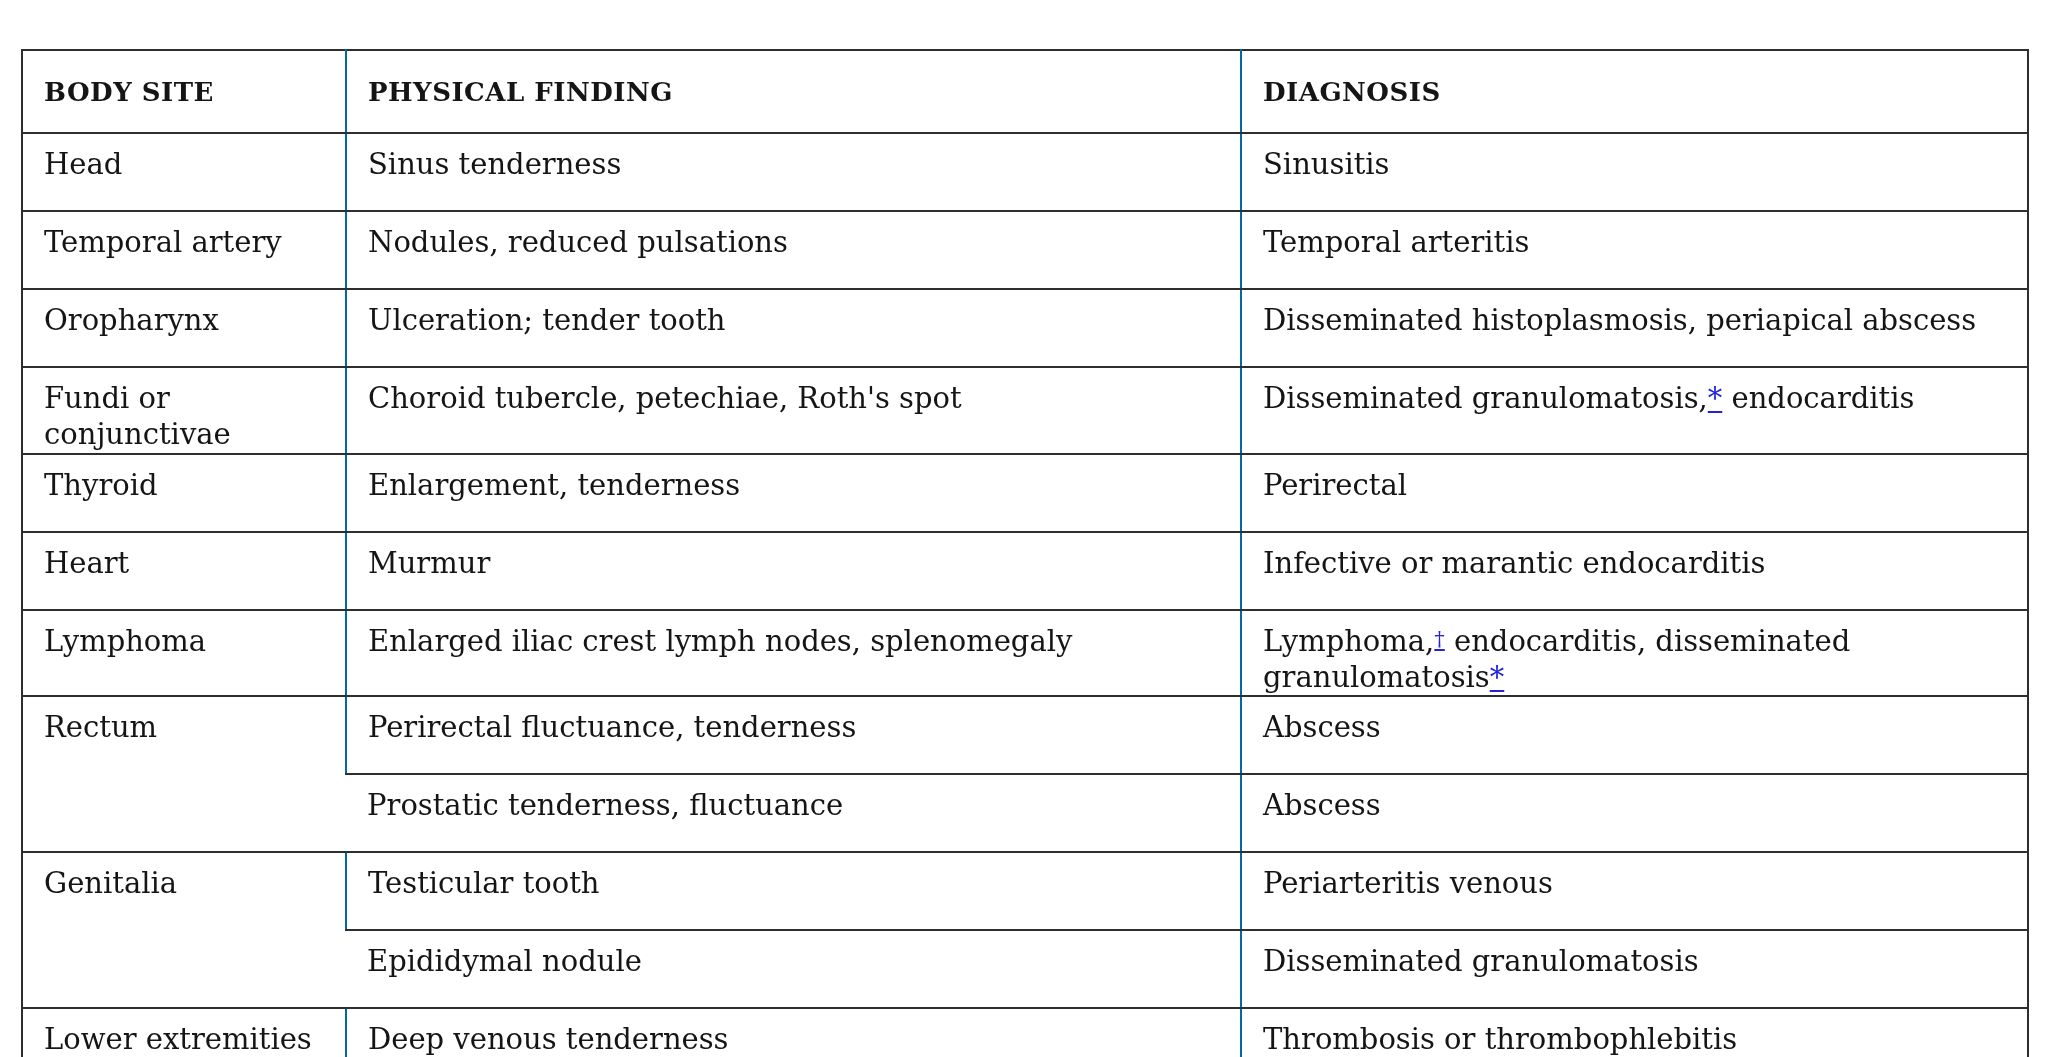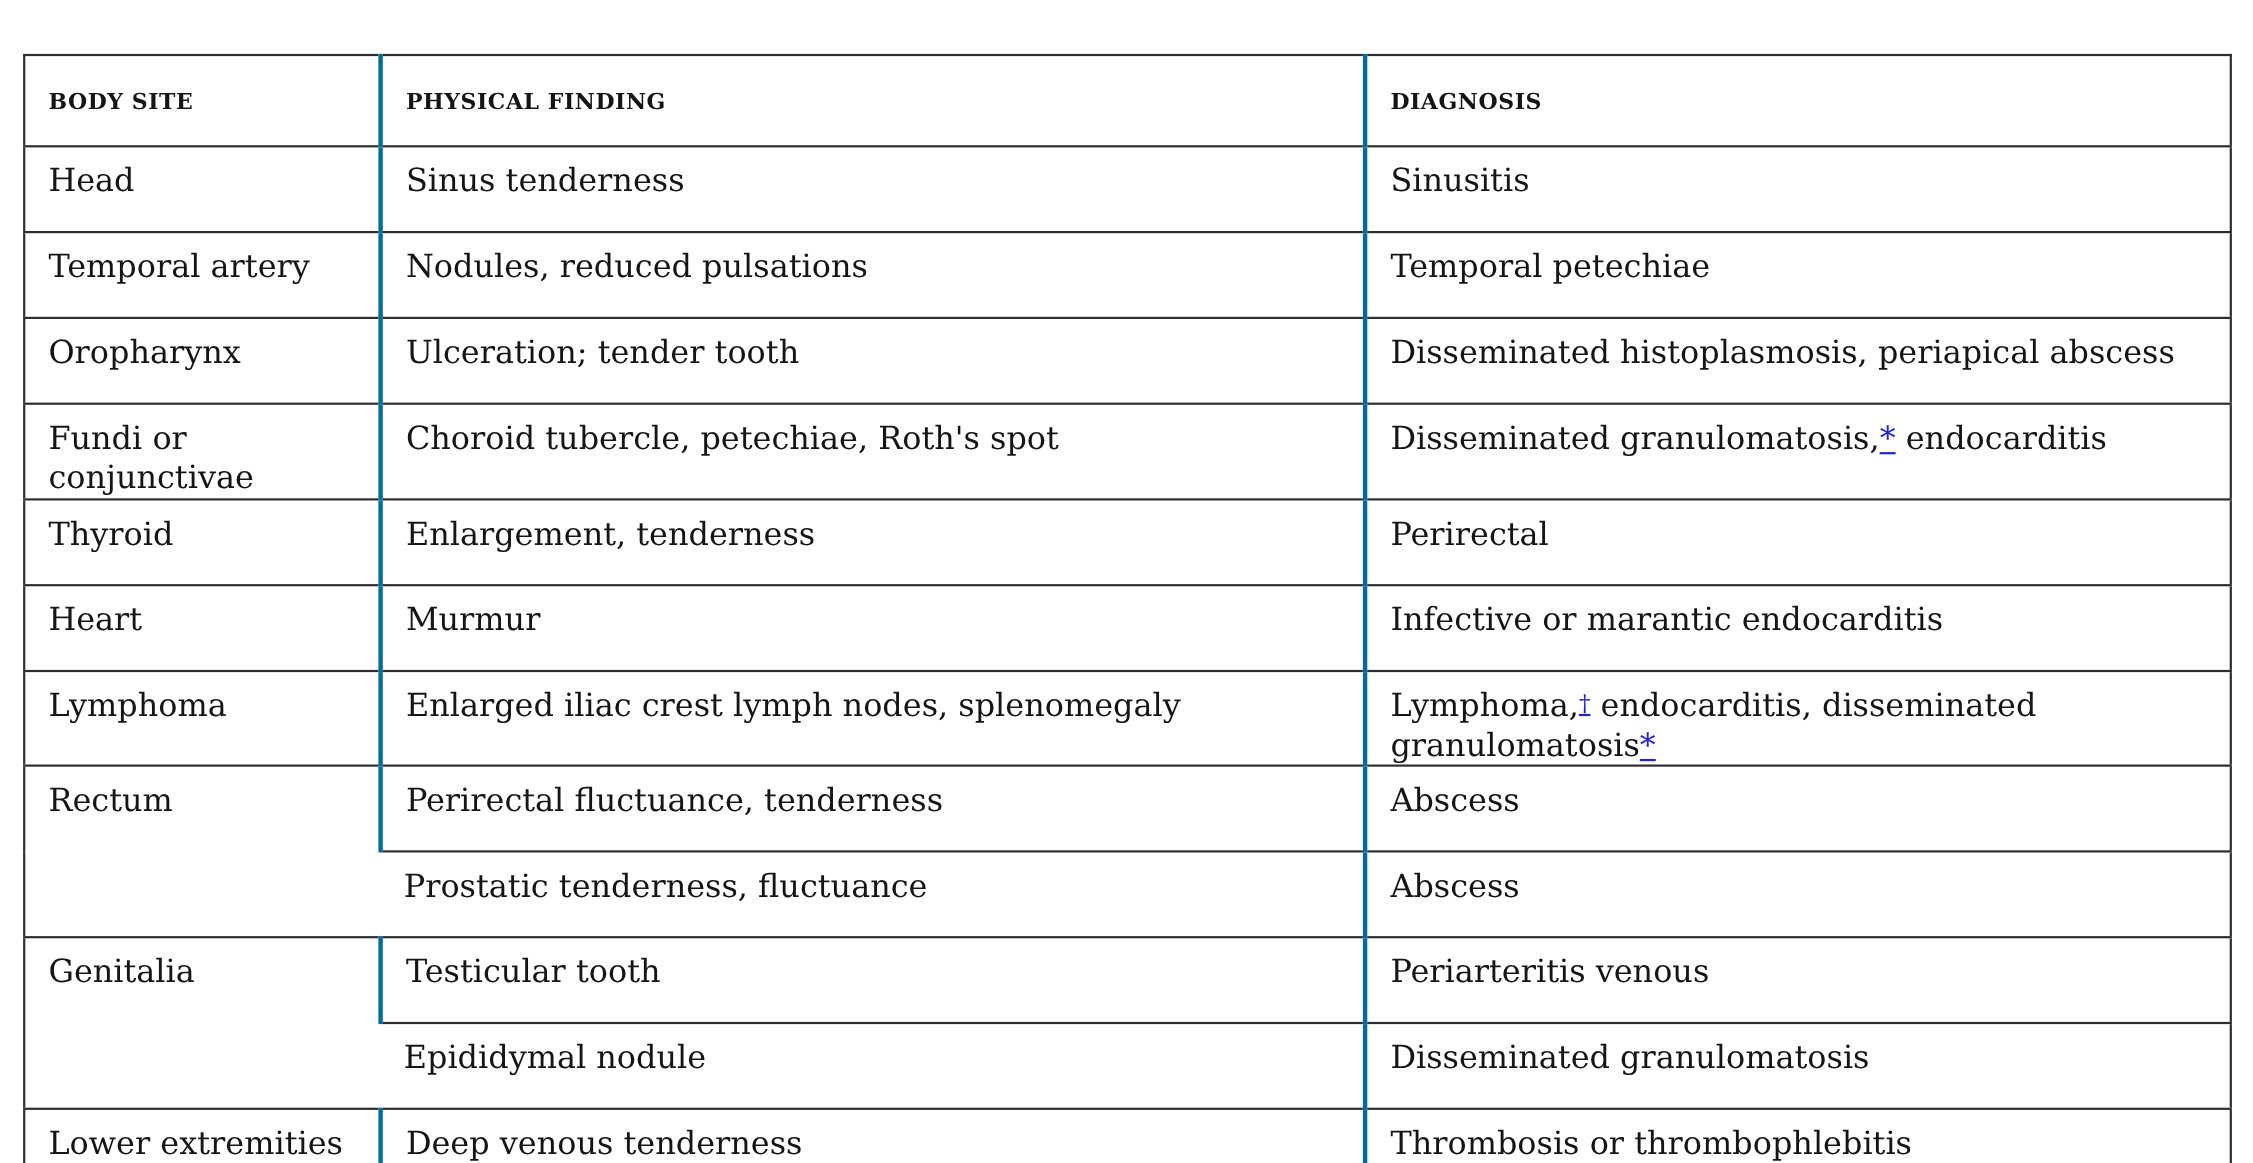--- a/index.html
+++ b/index.html
@@ -25,38 +25,38 @@
     border: 2px solid #2e2e2e;
   }
   table.findings col.c1 { width: 324px; }
   table.findings col.c2 { width: 895px; }
   table.findings col.c3 { width: 787px; }
 
   table.findings th {
     height: 81px;
     text-align: left;
     vertical-align: middle;
-    font-size: 20px;
+    font-size: 26px;
     font-weight: 700;
     letter-spacing: 0.5px;
     padding: 0 18px 0 21px;
     border-bottom: 2px solid #2e2e2e;
   }
   table.findings td {
     height: 64px;
     vertical-align: top;
     font-size: 29px;
     line-height: 1.25;
     padding: 12px 18px 0 21px;
     border-bottom: 2px solid #2e2e2e;
   }
   
   table.findings th + th,
   table.findings td + td {
-    border-left: 4px solid #0369a1;
+    border-left: 2px solid #0369a1;
   }
   a.footnote-link {
     color: #2222dd;
     text-decoration: underline;
     text-decoration-thickness: 2px;
     text-underline-offset: 3px;
     cursor: pointer;
   }
   a.footnote-link.dagger {
     font-size: 0.72em;
@@ -82,21 +82,21 @@
     </thead>
     <tbody>
       <tr>
         <td>Head</td>
         <td>Sinus tenderness</td>
         <td><span>Sinusitis</span></td>
       </tr>
       <tr>
         <td>Temporal artery</td>
         <td>Nodules, reduced pulsations</td>
-        <td><span>Temporal petechiae</span></td>
+        <td><span>Temporal arteritis</span></td>
       </tr>
       <tr>
         <td>Oropharynx</td>
         <td>Ulceration; tender tooth</td>
         <td><span>Disseminated histoplasmosis, periapical abscess</span></td>
       </tr>
       <tr>
         <td>Fundi or conjunctivae</td>
         <td>Choroid tubercle, petechiae, Roth's spot</td>
         <td><span>Disseminated granulomatosis,</span><a class="footnote-link">*</a><span> endocarditis</span></td>

